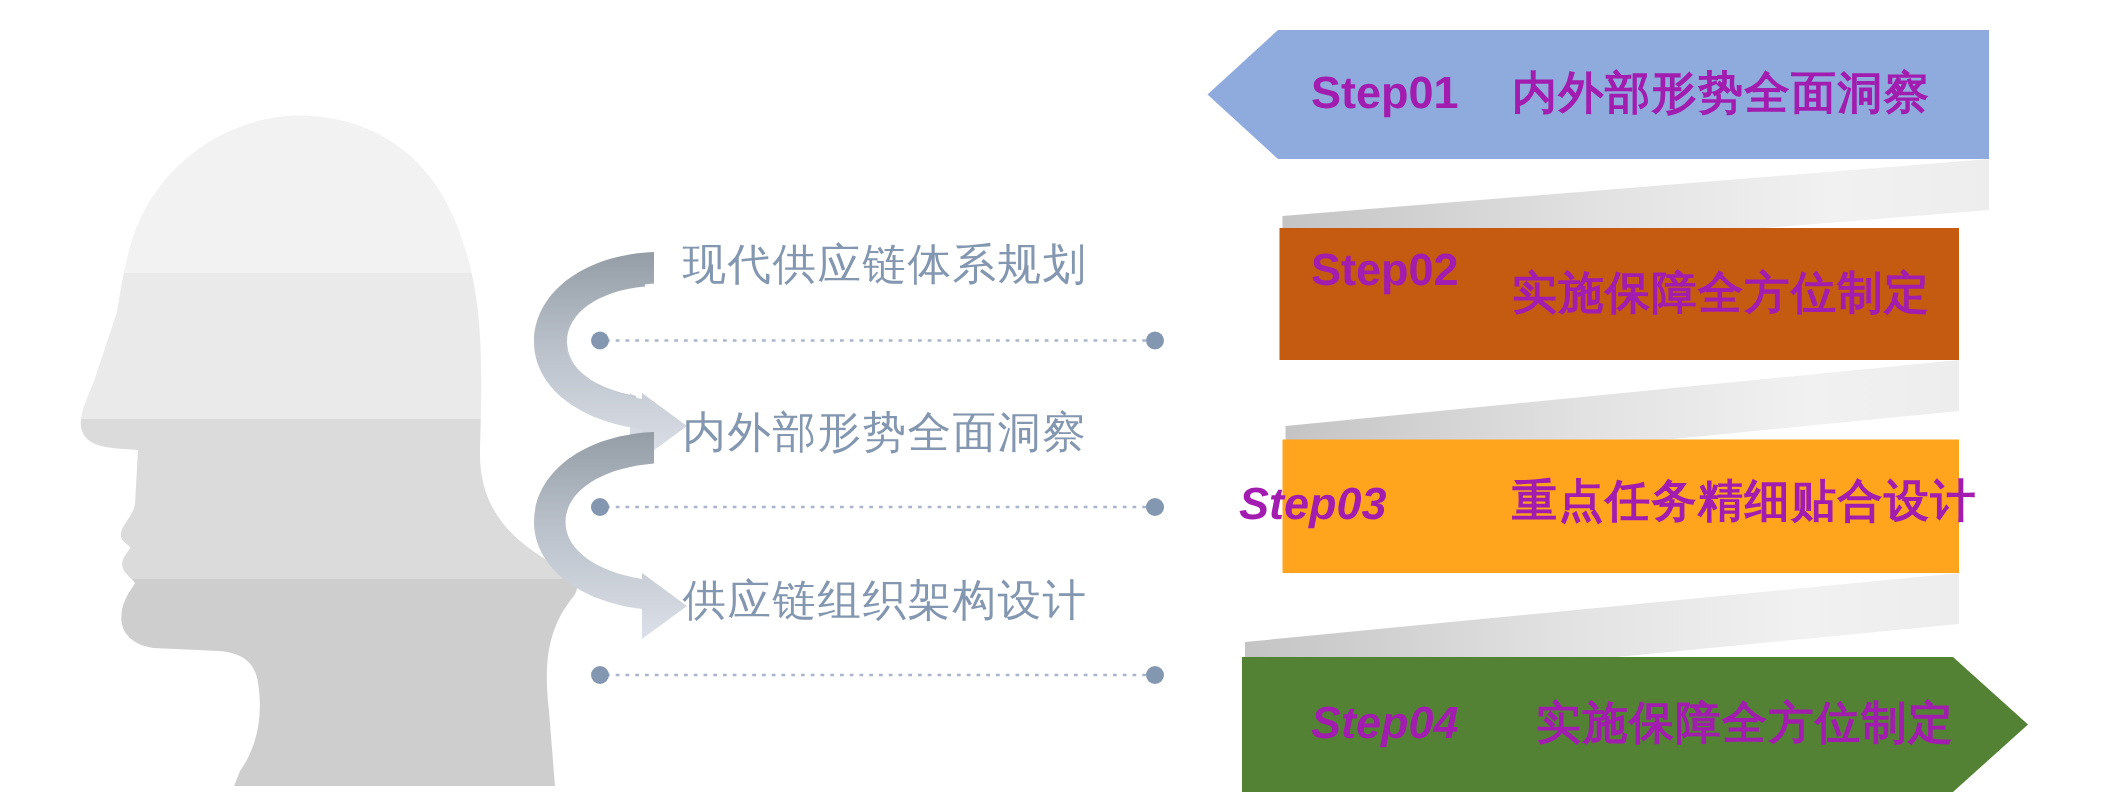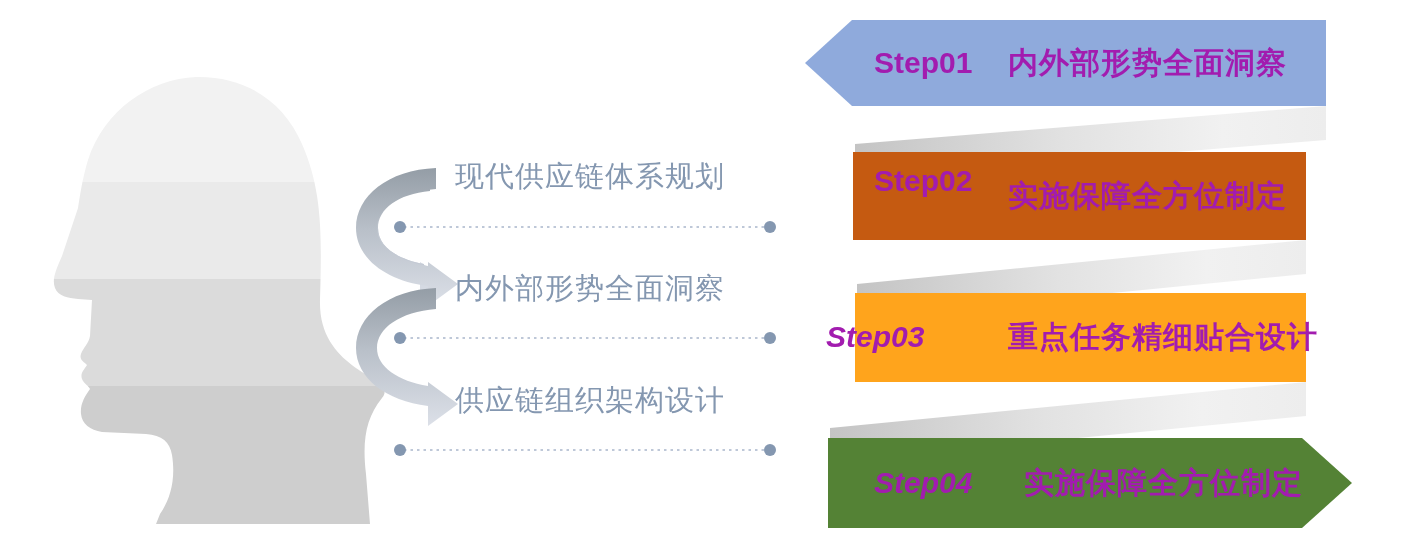--- a/index.html
+++ b/index.html
@@ -185,18 +185,18 @@
   <div class="label-text" style="left:455px; top:274px;">内外部形势全面洞察</div>
   <div class="label-text" style="left:455px; top:386px;">供应链组织架构设计</div>
 
   <div class="step-label" style="left:874px; top:48px;">Step01</div>
   <div class="step-desc" style="left:1008px; top:48px;text-align:center;">内外部形势全面洞察</div>
 
   <div class="step-label" style="left:874px; top:166px;">Step02</div>
   <div class="step-desc" style="left:1008px; top:181px;">实施保障全方位制定</div>
 
   <div class="step-label" style="left:826px; top:322px;font-style:italic;">Step03</div>
-  <div class="step-desc" style="left:1008px; top:322px;">重点任务精细贴合设计</div>
+  <div class="step-desc" style="left:1008px; top:322px;font-family:Liberation Mono, monospace;">重点任务精细贴合设计</div>
 
   <div class="step-label" style="left:874px; top:468px;font-style:italic;">Step04</div>
   <div class="step-desc" style="left:1008px; top:468px;margin-left:16px;">实施保障全方位制定</div>
 
 </div>
 
 </body></html>

